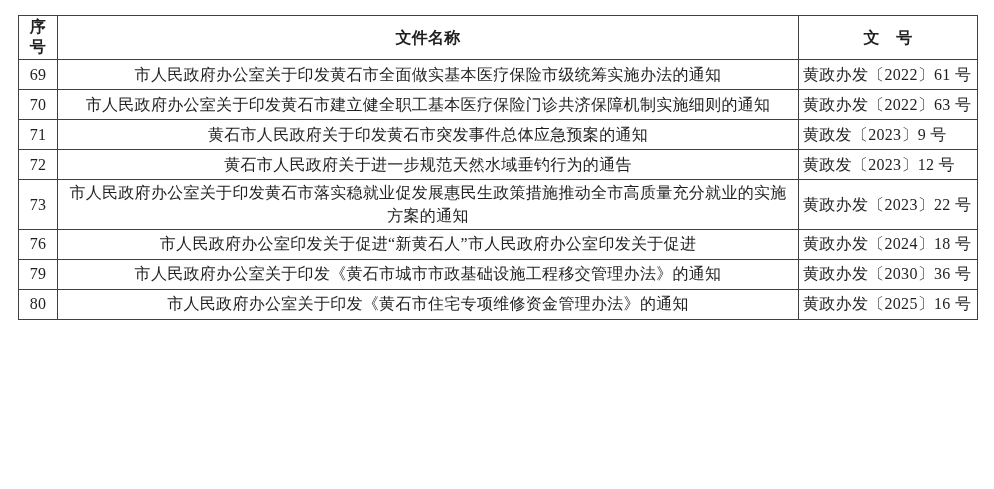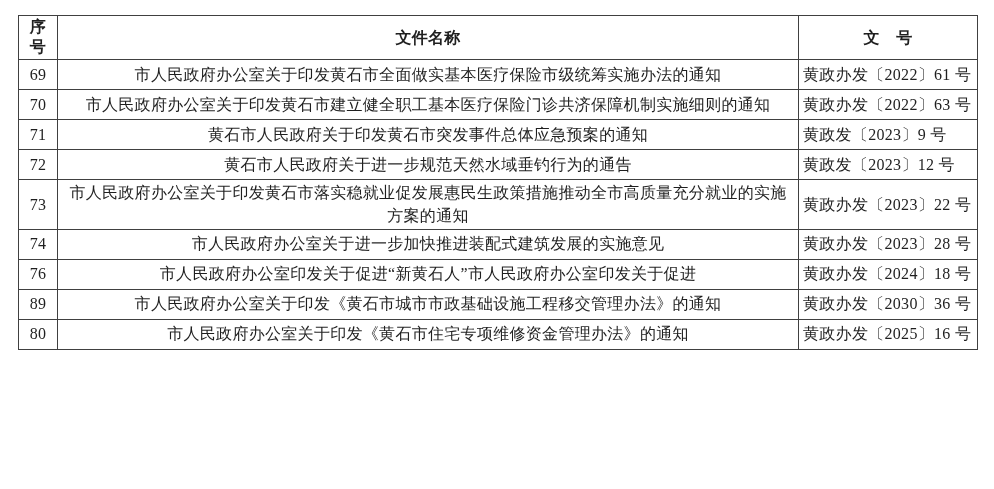--- a/index.html
+++ b/index.html
@@ -103,31 +103,26 @@
         <td class="c-no">72</td>
         <td class="c-name">黄石市人民政府关于进一步规范天然水域垂钓行为的通告</td>
         <td class="c-doc">黄政发〔2023〕12 号</td>
       </tr>
       <tr>
         <td class="c-no">73</td>
         <td class="c-name">市人民政府办公室关于印发黄石市落实稳就业促发展惠民生政策措施推动全市高质量充分就业的实施方案的通知</td>
         <td class="c-doc">黄政办发〔2023〕22 号</td>
       </tr>
       <tr>
-        <td class="c-no">74</td>
-        <td class="c-name">市人民政府办公室关于进一步加快推进装配式建筑发展的实施意见</td>
-        <td class="c-doc">黄政办发〔2023〕28 号</td>
-      </tr>
-      <tr>
         <td class="c-no">76</td>
         <td class="c-name">市人民政府办公室印发关于促进“新黄石人”市人民政府办公室印发关于促进</td>
         <td class="c-doc">黄政办发〔2024〕18 号</td>
       </tr>
       <tr>
-        <td class="c-no">89</td>
+        <td class="c-no">79</td>
         <td class="c-name">市人民政府办公室关于印发《黄石市城市市政基础设施工程移交管理办法》的通知</td>
         <td class="c-doc">黄政办发〔2030〕36 号</td>
       </tr>
       <tr>
         <td class="c-no">80</td>
         <td class="c-name">市人民政府办公室关于印发《黄石市住宅专项维修资金管理办法》的通知</td>
         <td class="c-doc">黄政办发〔2025〕16 号</td>
       </tr>
     </tbody>
   </table>

